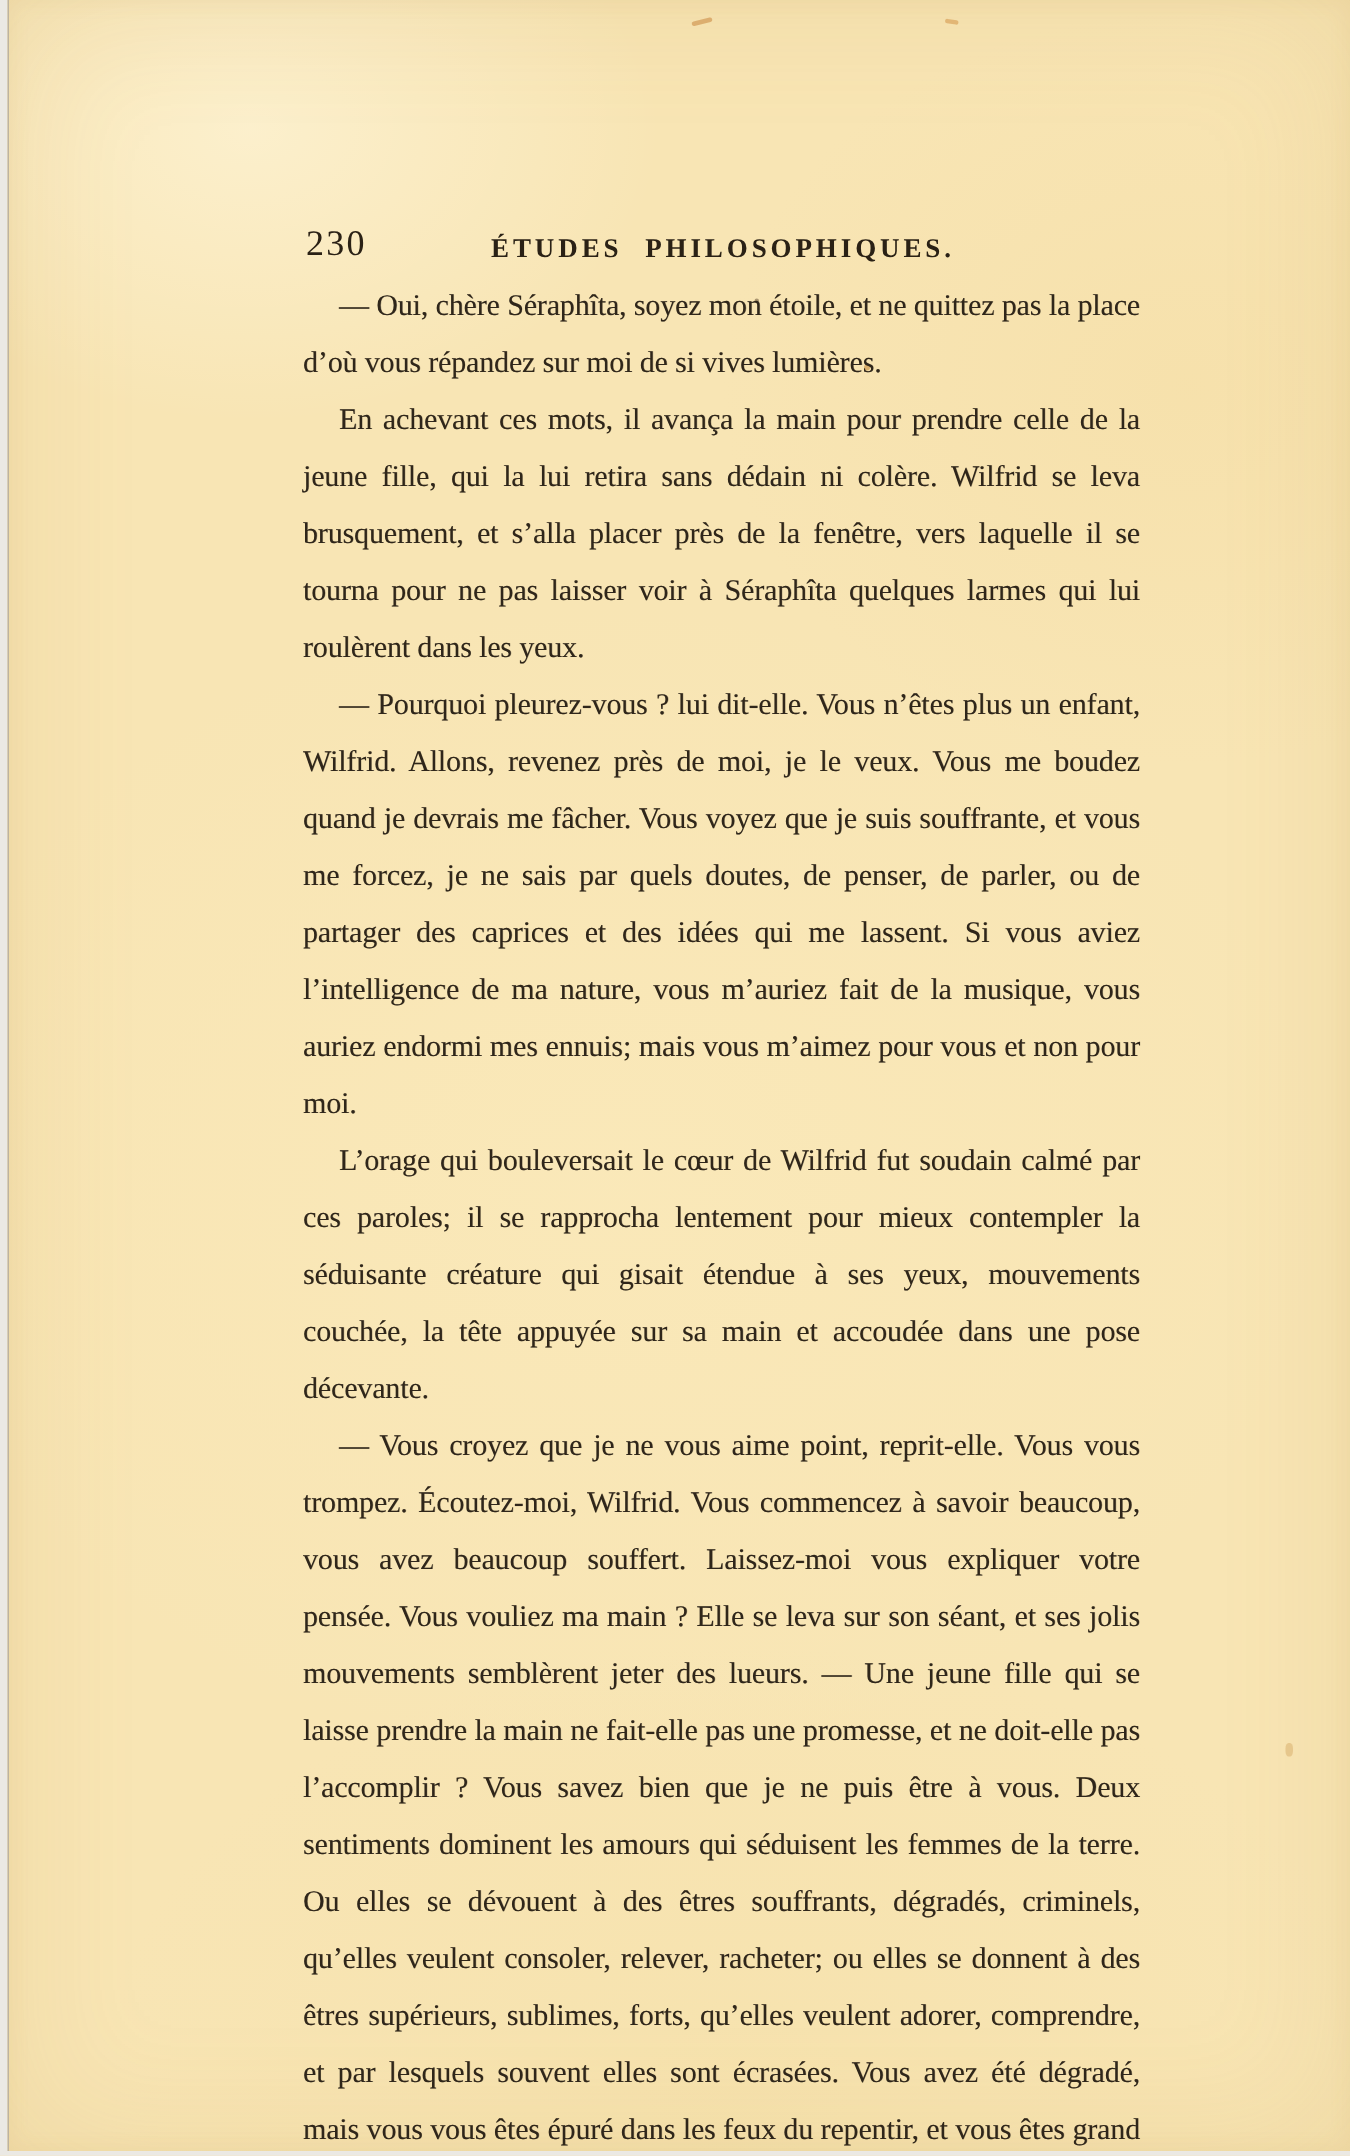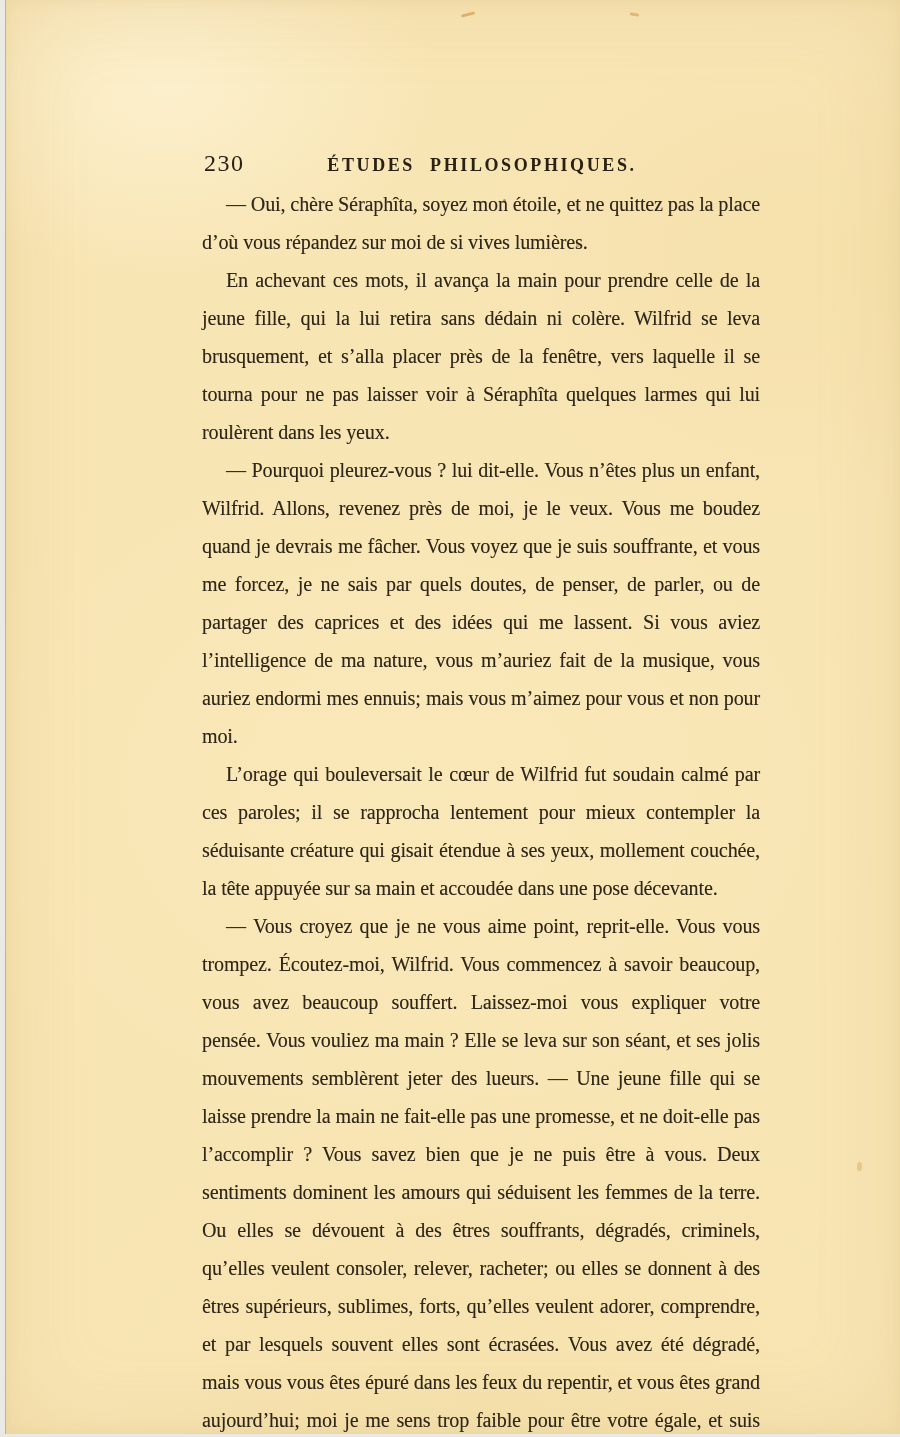--- a/index.html
+++ b/index.html
@@ -104,18 +104,18 @@
 
     <div class="running-header">
       <span class="page-number">230</span>
       <div class="running-title">ÉTUDES PHILOSOPHIQUES.</div>
     </div>
 
     <div class="text-block" id="paragraphs">
         <p>— Oui, chère Séraphîta, soyez mon étoile, et ne quittez pas la place d’où vous répandez sur moi de si vives lumières.</p>
         <p>En achevant ces mots, il avança la main pour prendre celle de la jeune fille, qui la lui retira sans dédain ni colère. Wilfrid se leva brusquement, et s’alla placer près de la fenêtre, vers laquelle il se tourna pour ne pas laisser voir à Séraphîta quelques larmes qui lui roulèrent dans les yeux.</p>
         <p>— Pourquoi pleurez-vous&nbsp;? lui dit-elle. Vous n’êtes plus un enfant, Wilfrid. Allons, revenez près de moi, je le veux. Vous me boudez quand je devrais me fâcher. Vous voyez que je suis souffrante, et vous me forcez, je ne sais par quels doutes, de penser, de parler, ou de partager des caprices et des idées qui me lassent. Si vous aviez l’intelligence de ma nature, vous m’auriez fait de la musique, vous auriez endormi mes ennuis; mais vous m’aimez pour vous et non pour moi.</p>
-        <p>L’orage qui bouleversait le cœur de Wilfrid fut soudain calmé par ces paroles; il se rapprocha lentement pour mieux contempler la séduisante créature qui gisait étendue à ses yeux, mollement couchée, la tête appuyée sur sa main et accoudée dans une pose décevante.</p>
+        <p>L’orage qui bouleversait le cœur de Wilfrid fut soudain calmé par ces paroles; il se rapprocha lentement pour mieux contempler la séduisante créature qui gisait étendue à ses yeux, mouvements couchée, la tête appuyée sur sa main et accoudée dans une pose décevante.</p>
         <p>— Vous croyez que je ne vous aime point, reprit-elle. Vous vous trompez. Écoutez-moi, Wilfrid. Vous commencez à savoir beaucoup, vous avez beaucoup souffert. Laissez-moi vous expliquer votre pensée. Vous vouliez ma main&nbsp;? Elle se leva sur son séant, et ses jolis mouvements semblèrent jeter des lueurs. — Une jeune fille qui se laisse prendre la main ne fait-elle pas une promesse, et ne doit-elle pas l’accomplir&nbsp;? Vous savez bien que je ne puis être à vous. Deux sentiments dominent les amours qui séduisent les femmes de la terre. Ou elles se dévouent à des êtres souffrants, dégradés, criminels, qu’elles veulent consoler, relever, racheter; ou elles se donnent à des êtres supérieurs, sublimes, forts, qu’elles veulent adorer, comprendre, et par lesquels souvent elles sont écrasées. Vous avez été dégradé, mais vous vous êtes épuré dans les feux du repentir, et vous êtes grand aujourd’hui; moi je me sens trop faible pour être votre égale, et suis trop religieuse pour m’humilier sous une puissance autre que celle d’En-Haut. Votre vie, mon ami, peut se traduire ainsi, nous sommes dans le nord, parmi les nuées où les abstractions ont cours.</p>
       </div>
 
   </div>
 </div>
 
 </body></html>

